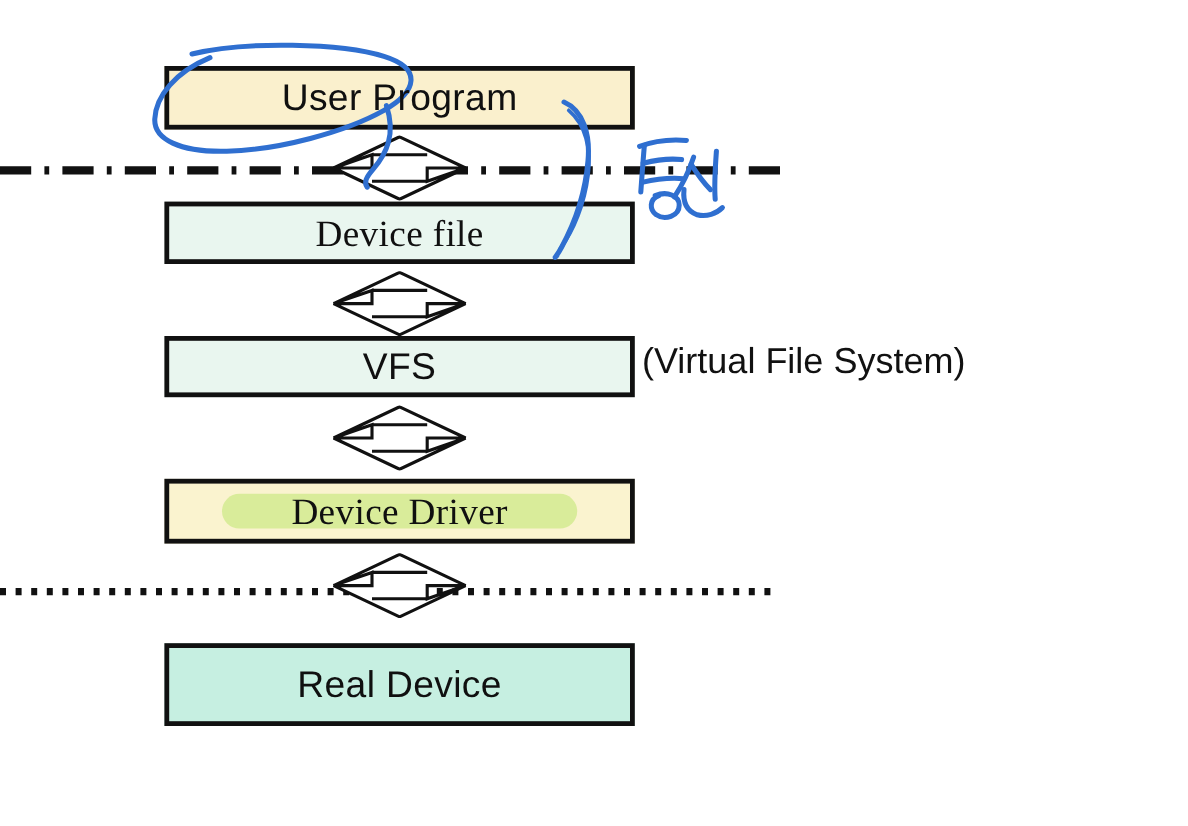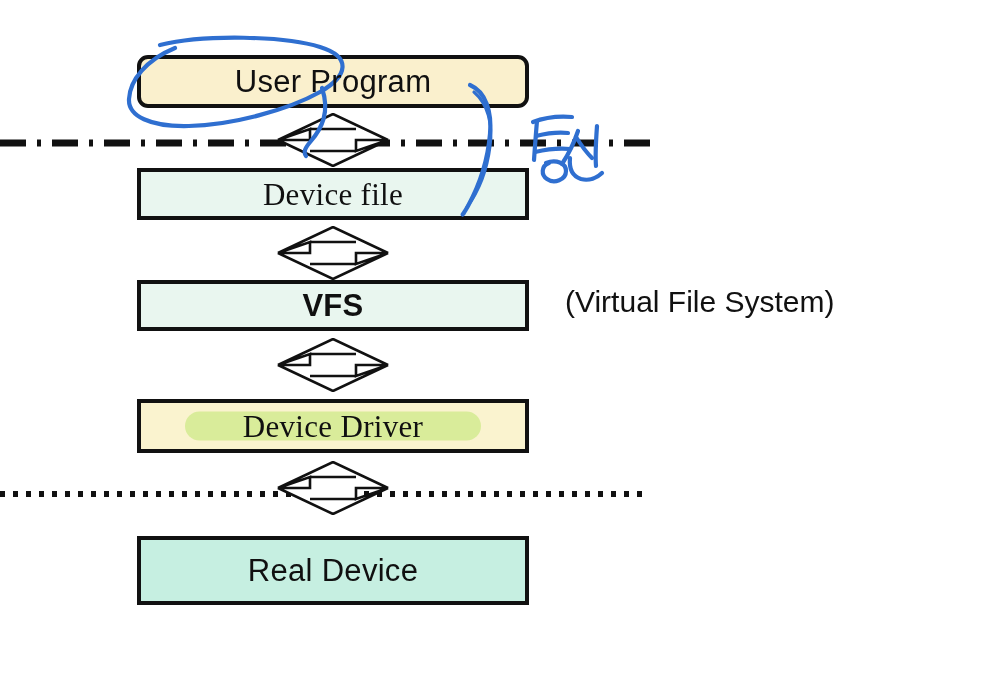--- a/index.html
+++ b/index.html
@@ -104,21 +104,21 @@
     width: 657px;
   }
   .sep-dotted {
     top: 485px;
     width: 650px;
   }
 
   
   .side-caption {
     position: absolute;
-    left: 565px;
+    left: 535px;
     top: 287px;
     font-size: 30px;
     color: #111111;
     white-space: nowrap;
     line-height: 1;
   }
 
   
   .ink-layer {
     position: absolute;
@@ -139,21 +139,21 @@
       <line x1="0" y1="5" x2="657" y2="5" stroke="#111111" stroke-width="7" stroke-dasharray="26 11 4 11" stroke-linecap="butt"></line>
     </svg>
   </div>
 
   <div class="sep-line sep-dotted">
     <svg width="650" height="10" viewBox="0 0 650 10" xmlns="http://www.w3.org/2000/svg">
       <line x1="0" y1="5" x2="650" y2="5" stroke="#111111" stroke-width="6" stroke-dasharray="5 8" stroke-linecap="butt"></line>
     </svg>
   </div>
 
-  <div class="stack-box box-user-program" style="background: rgb(250, 240, 205); border-radius: 11px;">
+  <div class="stack-box box-user-program" style="background: rgb(250, 240, 205);">
     <span class="box-label">User Program</span>
   </div>
 
   <div class="block-arrow arrow-1">
     <svg width="112" height="54" viewBox="0 0 112 54" xmlns="http://www.w3.org/2000/svg">
       <polygon points="56,1 111,27 79,27 79,38 33,38 33,27 1,27 56,53
                        56,53 111,27 79,27 79,16 33,16 33,27 1,27" fill="#ffffff" stroke="none"></polygon>
       <path d="M56,1 L111,27 L79,27 L79,38 L111,27 L56,53 L1,27 L33,27 L33,16 L1,27 Z" fill="#ffffff" stroke="#111111" stroke-width="2.6" stroke-linejoin="miter"></path>
       <path d="M33,16 L79,16 M33,38 L79,38" stroke="#111111" stroke-width="2.6" fill="none"></path>
     </svg>
@@ -163,21 +163,21 @@
     <span class="box-label">Device file</span>
   </div>
 
   <div class="block-arrow arrow-2">
     <svg width="112" height="54" viewBox="0 0 112 54" xmlns="http://www.w3.org/2000/svg">
       <path d="M56,1 L111,27 L79,27 L79,38 L111,27 L56,53 L1,27 L33,27 L33,16 L1,27 Z" fill="#ffffff" stroke="#111111" stroke-width="2.6" stroke-linejoin="miter"></path>
       <path d="M33,16 L79,16 M33,38 L79,38" stroke="#111111" stroke-width="2.6" fill="none"></path>
     </svg>
   </div>
 
-  <div class="stack-box box-vfs" style="background: rgb(233, 246, 239); font-weight: bold;">
+  <div class="stack-box box-vfs" style="background: rgb(233, 246, 239);">
     <span class="box-label">VFS</span>
   </div>
 
   <div class="side-caption">(Virtual File System)</div>
 
   <div class="block-arrow arrow-3">
     <svg width="112" height="54" viewBox="0 0 112 54" xmlns="http://www.w3.org/2000/svg">
       <path d="M56,1 L111,27 L79,27 L79,38 L111,27 L56,53 L1,27 L33,27 L33,16 L1,27 Z" fill="#ffffff" stroke="#111111" stroke-width="2.6" stroke-linejoin="miter"></path>
       <path d="M33,16 L79,16 M33,38 L79,38" stroke="#111111" stroke-width="2.6" fill="none"></path>
     </svg>

